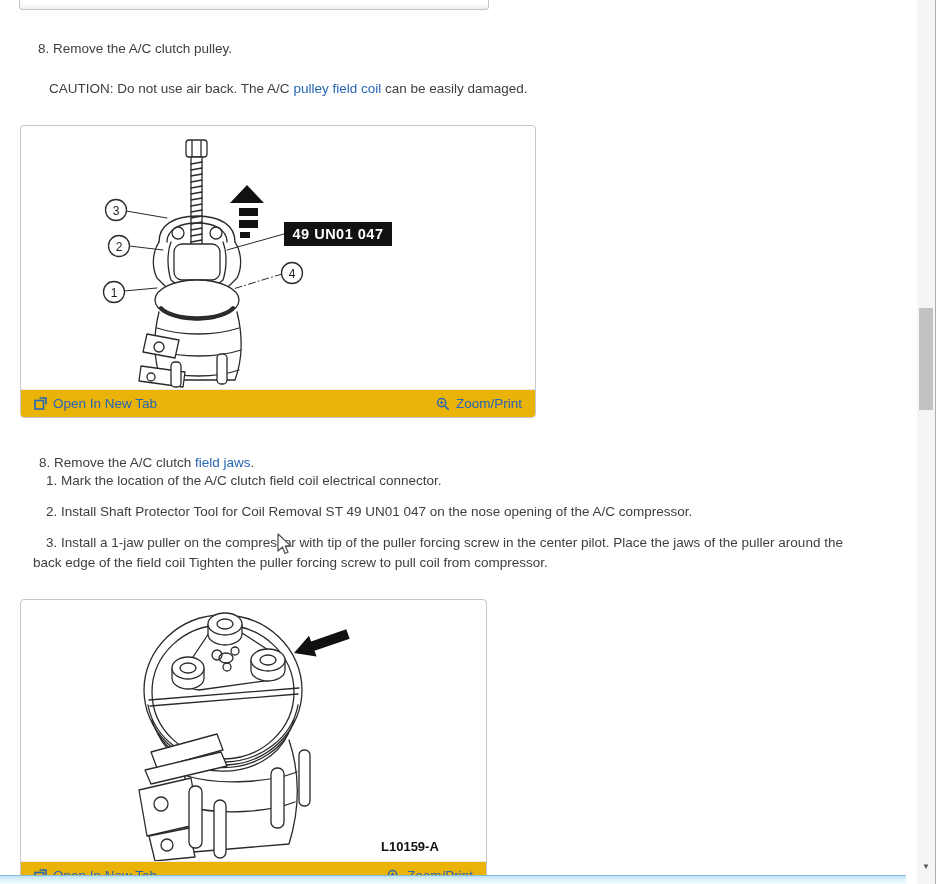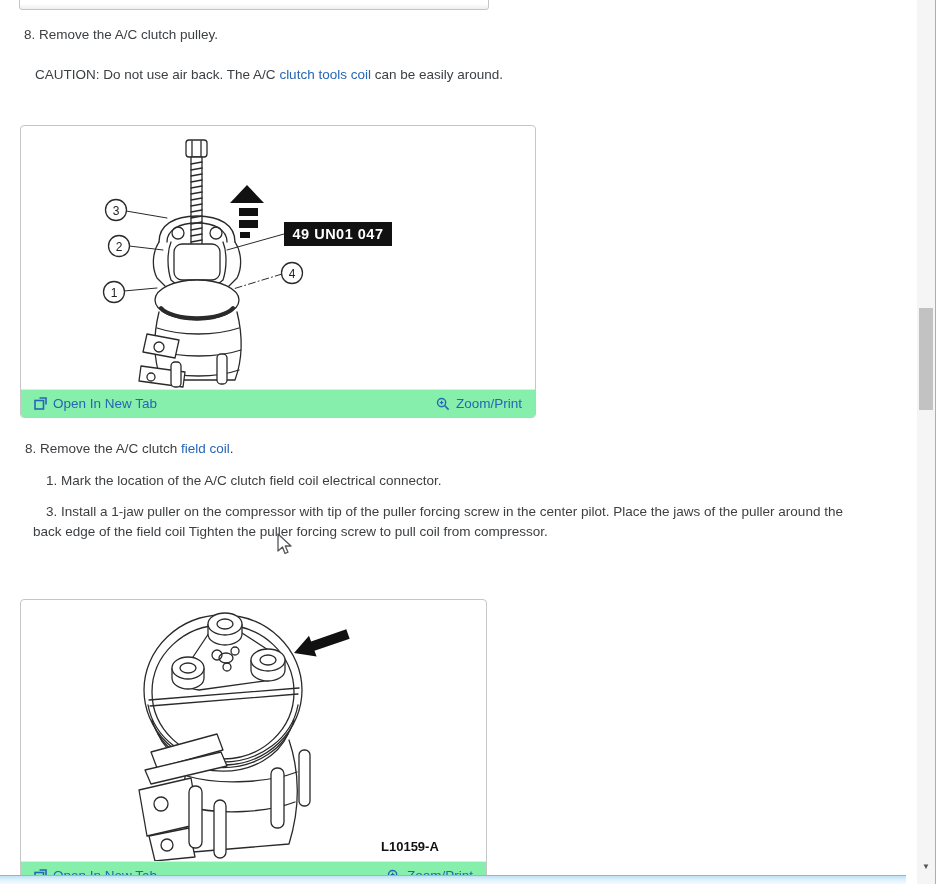--- a/index.html
+++ b/index.html
@@ -2,41 +2,41 @@
 <html><head>
 <meta charset="utf-8">
 <style>
   html,body{margin:0;padding:0}
   body{
     width:943px;height:884px;overflow:hidden;position:relative;
     background:#fff;color:#3d4043;
     font-family:"Liberation Sans",sans-serif;font-size:13.5px;
   }
   a{color:#2766b4;text-decoration:none;cursor:pointer}
-  .txt{position:absolute;margin:0;line-height:18px;white-space:nowrap}
+  .txt{position:absolute;margin:14px;line-height:18px;white-space:nowrap}
   .bold{font-weight:normal}
 
   
   .top-remnant{
     position:absolute;left:19px;top:-4px;width:468px;height:12px;
     background:linear-gradient(#ffffff 55%,#efefef);
     border:1px solid #c4c4c4;border-radius:0 0 3px 3px;
   }
 
   
   .figbox{
     position:absolute;background:#fff;border:1px solid #c6c6c6;border-radius:4px;
     overflow:hidden;box-sizing:border-box;
   }
   #fig1{left:20px;top:125px;width:516px;height:293px}
   #fig1 .fig-img{height:263px;position:relative}
   #fig2{left:20px;top:599px;width:467px;height:292px}
   #fig2 .fig-img{height:261px;position:relative}
   .fig-footer{
-    background:#86efac;border-top:1px solid #e7e7e7;height:27px;
+    background:#eab308;border-top:1px solid #e7e7e7;height:27px;
     display:flex;justify-content:space-between;align-items:center;padding:0 13px;
   }
   .flink{display:inline-flex;align-items:center;gap:6px;font-size:13.5px}
   .flink svg{display:block}
 
   
   .substeps{position:absolute;left:22px;top:460px;width:858px;line-height:20px}
   .substeps p{margin:11px;text-indent:13px}
 
   
@@ -66,21 +66,21 @@
 </style>
 </head>
 <body>
 
 <div>
 
   <div class="top-remnant"></div>
 
   <p class="txt" style="left:24px;top:26px"><span>8. Remove the A/C clutch pulley.</span></p>
 
-  <p class="txt" style="left:35px;top:66px"><span class="bold">CAUTION:</span><span> Do not use air back. The A/C </span><a>clutch tools coil</a><span> can be easily around.</span></p>
+  <p class="txt" style="left:35px;top:66px"><span class="bold">CAUTION:</span><span> Do not use air back. The A/C </span><a>pulley field coil</a><span> can be easily damaged.</span></p>
 
   <div class="figbox" id="fig1">
     <div class="fig-img">
       <svg width="514" height="263" viewBox="0 0 514 263">
 
         <g class="ink">
           <rect x="165" y="14" width="21" height="17" rx="3" class="ink-white"></rect>
           <line x1="171" y1="15" x2="171" y2="30"></line>
           <line x1="180" y1="15" x2="180" y2="30"></line>
           <rect x="170" y="31" width="11" height="93" class="ink-white"></rect>
@@ -180,24 +180,25 @@
           <circle cx="5.6" cy="5.6" r="4.1" fill="none" stroke="#2766b4" stroke-width="1.4"></circle>
           <line x1="8.8" y1="8.8" x2="12.6" y2="12.6" stroke="#2766b4" stroke-width="1.6"></line>
           <line x1="5.6" y1="3.8" x2="5.6" y2="7.4" stroke="#2766b4" stroke-width="1.2"></line>
           <line x1="3.8" y1="5.6" x2="7.4" y2="5.6" stroke="#2766b4" stroke-width="1.2"></line>
         </svg>
         <span>Zoom/Print</span>
       </a>
     </div>
   </div>
 
-  <p class="txt" style="left:25px;top:440px"><span>8. Remove the A/C clutch </span><a>field coil</a><span>.</span></p>
+  <p class="txt" style="left:25px;top:440px"><span>8. Remove the A/C clutch </span><a>field jaws</a><span>.</span></p>
 
   <div class="substeps">
     <p>1. Mark the location of the A/C clutch field coil electrical connector.</p>
+    <p>2. Install Shaft Protector Tool for Coil Removal ST 49 UN01 047 on the nose opening of the A/C compressor.</p>
     <p>3. Install a 1-jaw puller on the compressor with tip of the puller forcing screw in the center pilot. Place the jaws of the puller around the back edge of the field coil Tighten the puller forcing screw to pull coil from compressor.</p>
   </div>
 
   <div class="figbox" id="fig2">
     <div class="fig-img">
       <svg width="465" height="261" viewBox="0 0 465 261">
 
         <g class="ink">
           <ellipse cx="202" cy="90" rx="79" ry="75"></ellipse>
           <ellipse cx="202" cy="92" rx="71" ry="67"></ellipse>

